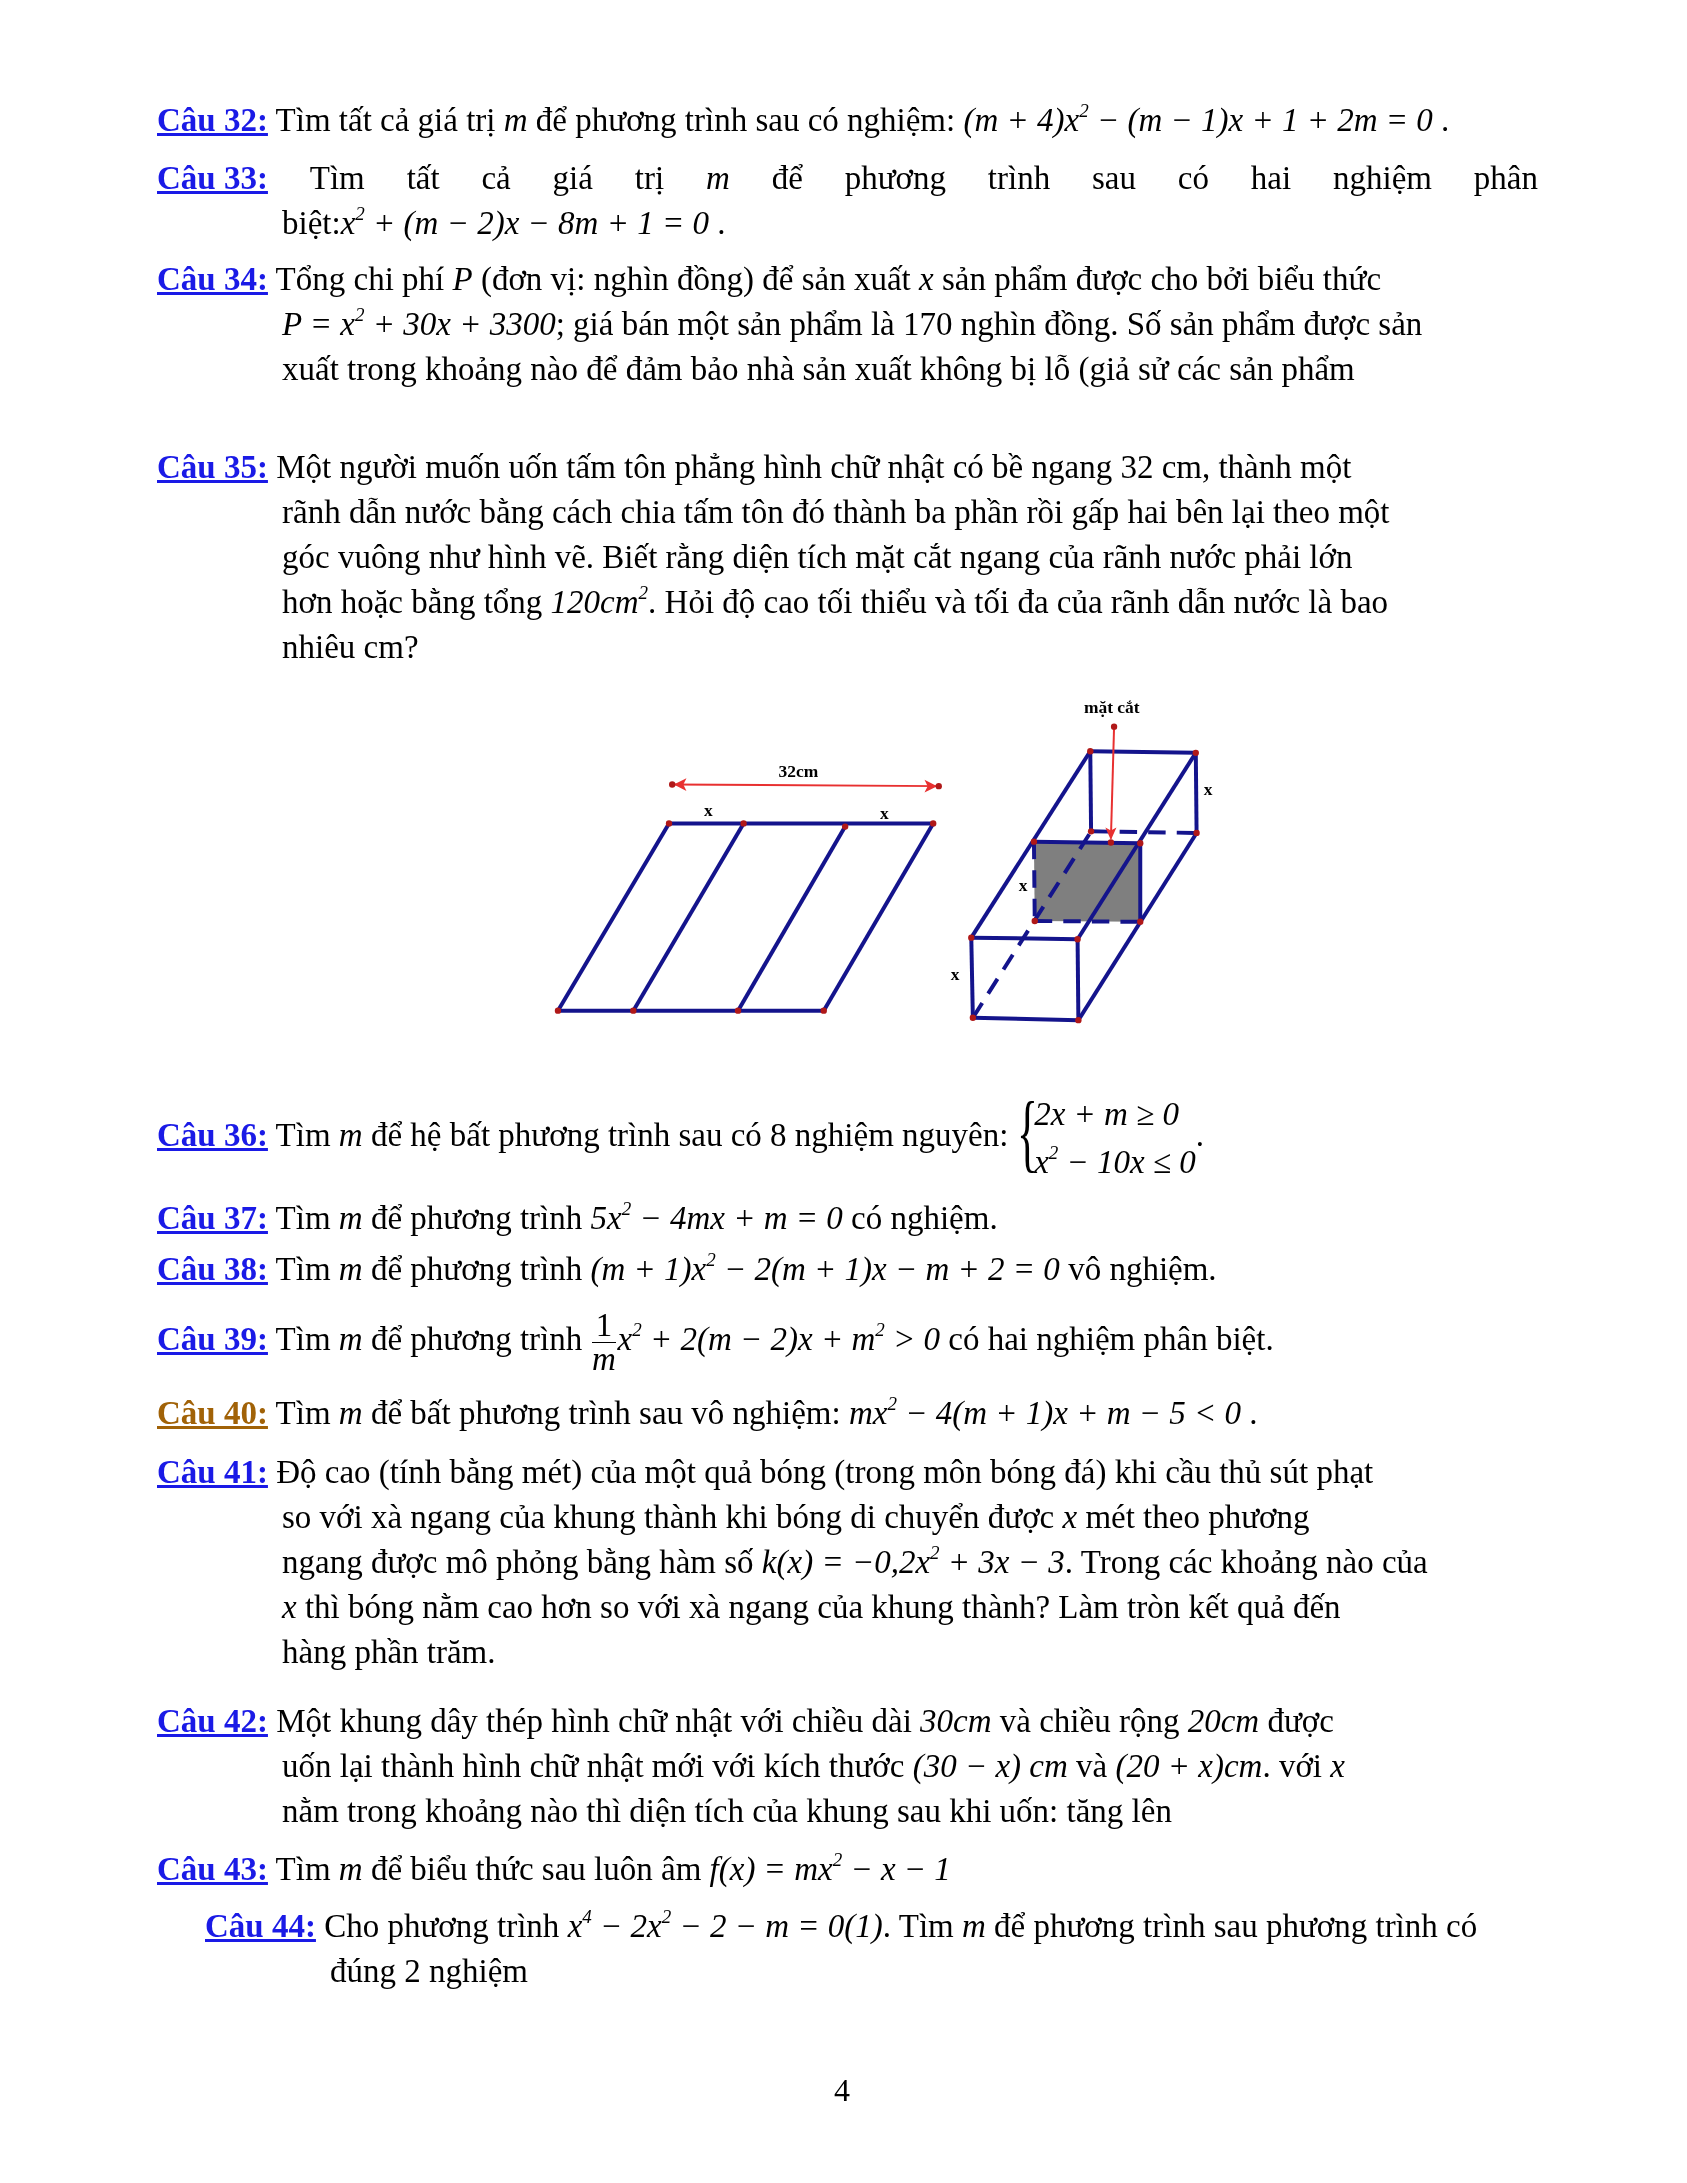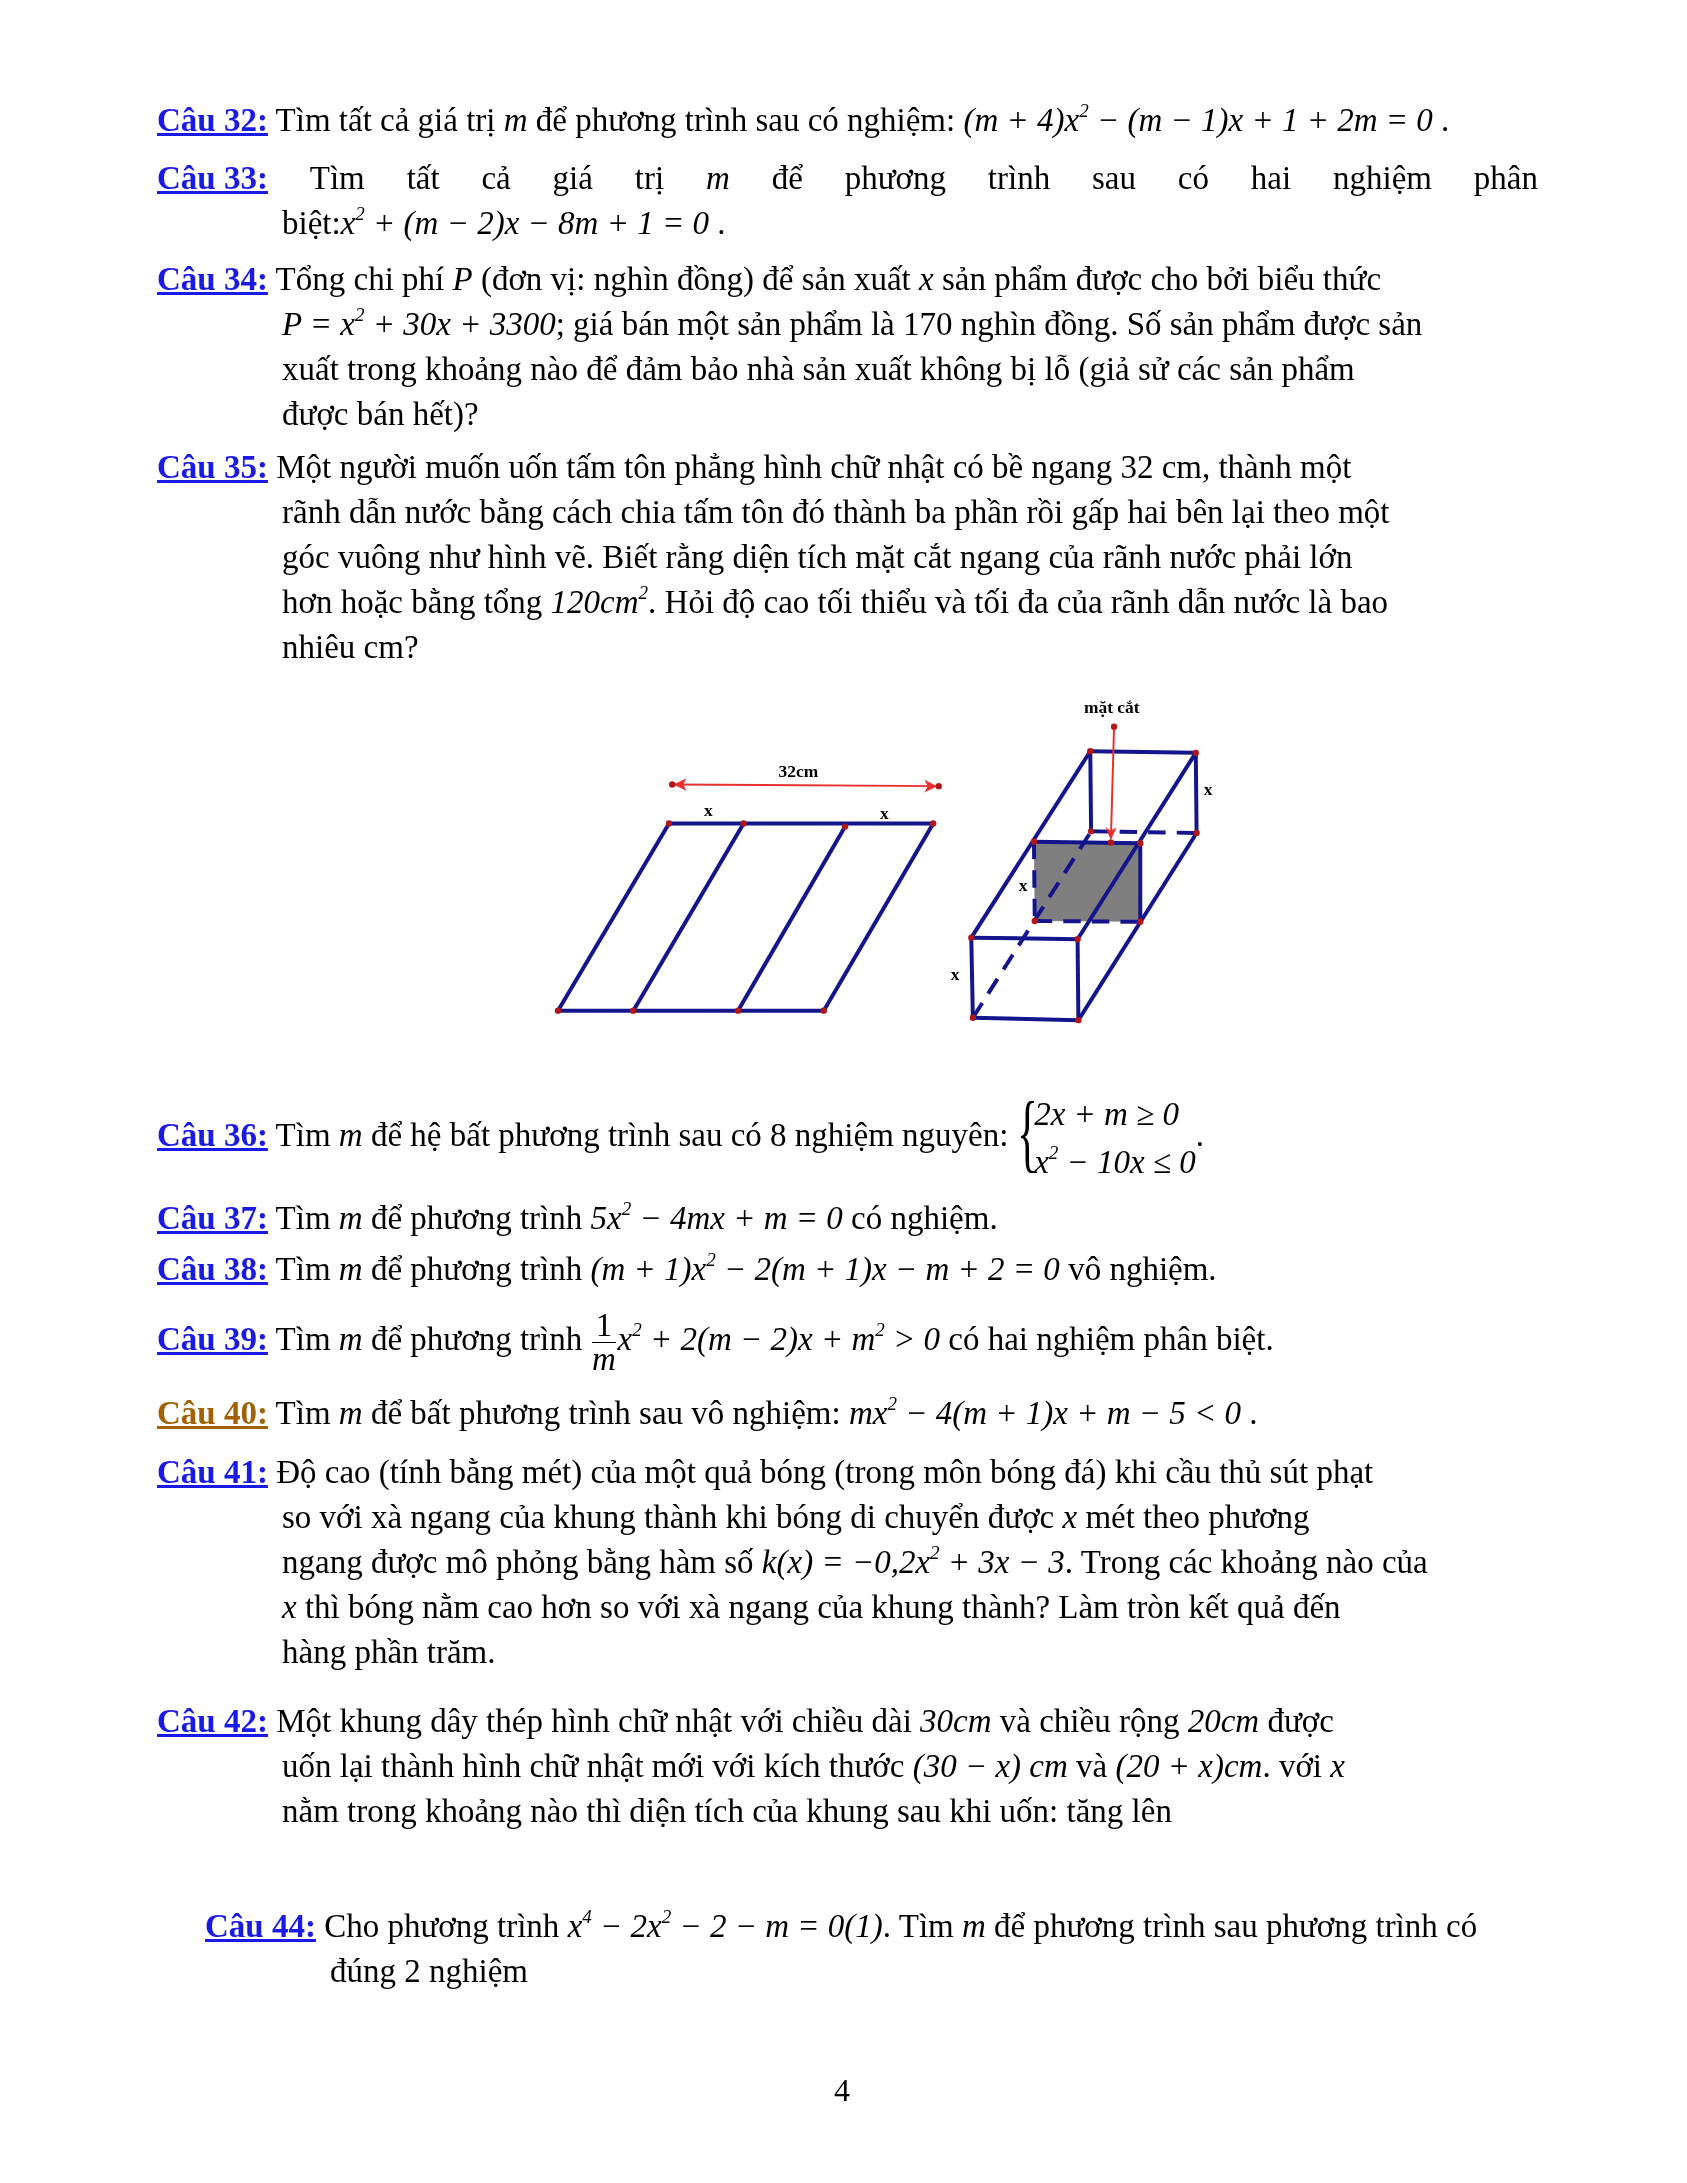--- a/index.html
+++ b/index.html
@@ -59,21 +59,20 @@
   </div>
 
   <div class="q" style="top:257px;">
     <div class="line">
       <span class="lbl" style="color: rgb(26, 26, 230);">Câu 34:</span><span> Tổng chi phí </span><span class="math">P</span><span> (đơn vị: nghìn đồng) để sản xuất </span><span class="math">x</span><span> sản phẩm được cho bởi biểu thức</span>
     </div>
     <div class="line indent">
       <span class="math">P = x<sup>2</sup> + 30x + 3300</span><span>; giá bán một sản phẩm là 170 nghìn đồng. Số sản phẩm được sản</span>
     </div>
     <div class="line indent">xuất trong khoảng nào để đảm bảo nhà sản xuất không bị lỗ (giả sử các sản phẩm</div>
-    <div class="line indent">được bán hết)?</div>
   </div>
 
   <div class="q" style="top:445px;">
     <div class="line">
       <span class="lbl" style="color: rgb(26, 26, 230);">Câu 35:</span><span> Một người muốn uốn tấm tôn phẳng hình chữ nhật có bề ngang 32 cm, thành một</span>
     </div>
     <div class="line indent">rãnh dẫn nước bằng cách chia tấm tôn đó thành ba phần rồi gấp hai bên lại theo một</div>
     <div class="line indent">góc vuông như hình vẽ. Biết rằng diện tích mặt cắt ngang của rãnh nước phải lớn</div>
     <div class="line indent">
       <span>hơn hoặc bằng tổng </span><span class="math">120cm<sup>2</sup></span><span>. Hỏi độ cao tối thiểu và tối đa của rãnh dẫn nước là bao</span>
@@ -216,20 +215,25 @@
   <div class="q" style="top:1699px;">
     <div class="line">
       <span class="lbl" style="color: rgb(26, 26, 230);">Câu 42:</span><span> Một khung dây thép hình chữ nhật với chiều dài </span><span class="math">30cm</span><span> và chiều rộng </span><span class="math">20cm</span><span> được</span>
     </div>
     <div class="line indent">
       <span>uốn lại thành hình chữ nhật mới với kích thước </span><span class="math">(30 − x)</span> <span class="math">cm</span><span> và </span><span class="math">(20 + x)cm</span><span>. với </span><span class="math">x</span>
     </div>
     <div class="line indent">nằm trong khoảng nào thì diện tích của khung sau khi uốn: tăng lên</div>
   </div>
 
+  <div class="q" style="top:1847px;">
+    <div class="line">
+      <span class="lbl" style="color: rgb(26, 26, 230);">Câu 43:</span><span> Tìm </span><span class="math">m</span><span> để biểu thức sau luôn âm </span><span class="math">f(x) = mx<sup>2</sup> − x − 1</span>
+    </div>
+  </div>
 
   <div class="q" style="top:1904px;margin-left:48px;">
     <div class="line">
       <span class="lbl" style="color: rgb(26, 26, 230);">Câu 44:</span><span> Cho phương trình </span><span class="math">x<sup>4</sup> − 2x<sup>2</sup> − 2 − m = 0(1)</span><span>. Tìm </span><span class="math">m</span><span> để phương trình sau phương trình có</span>
     </div>
     <div class="line indent">đúng 2 nghiệm</div>
   </div>
 
   <div class="pagenum">4</div>
 </div>

